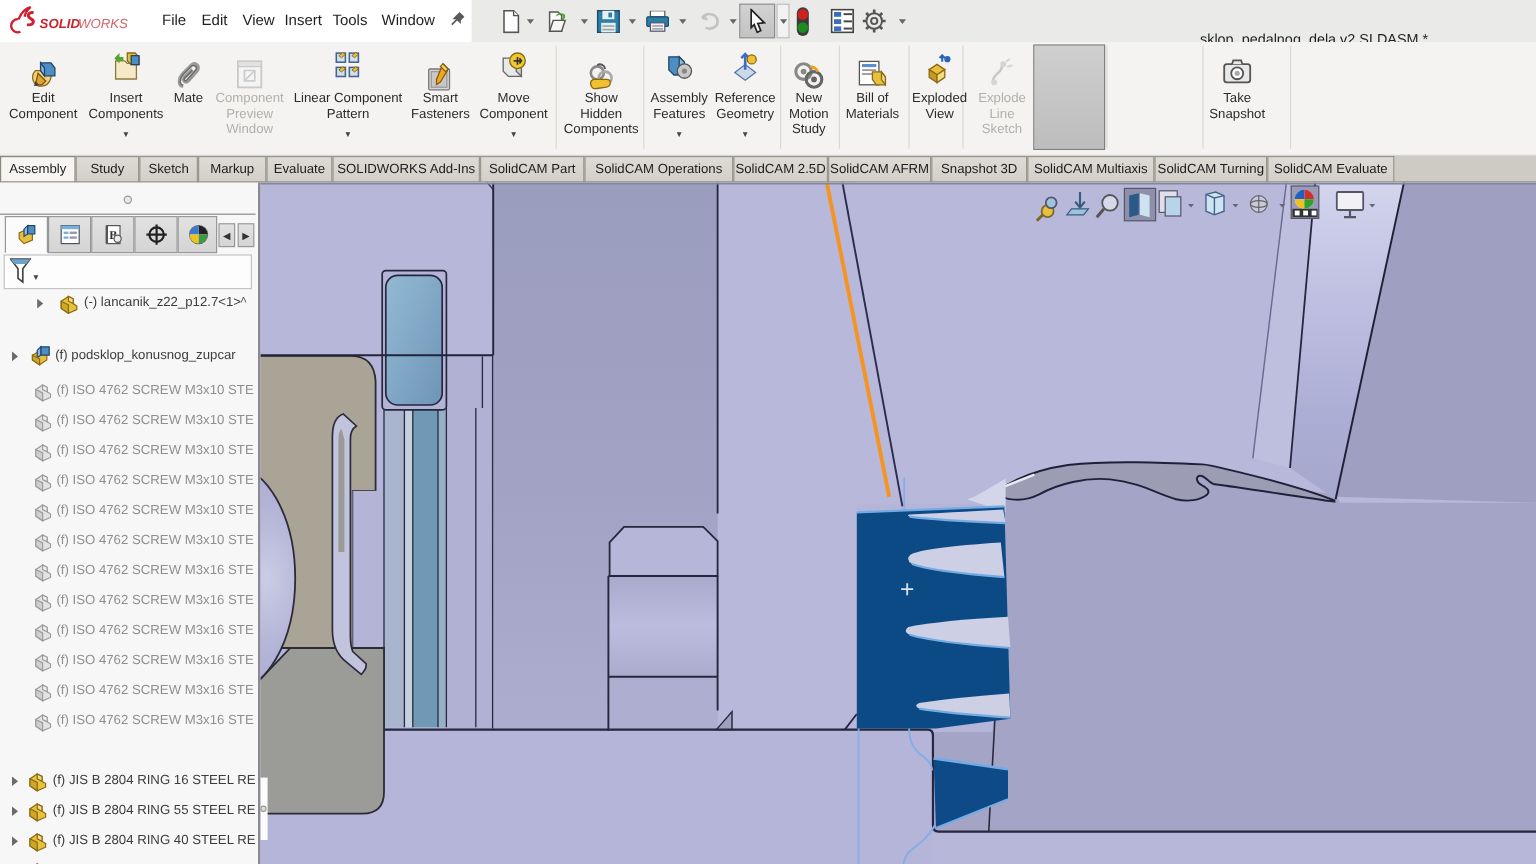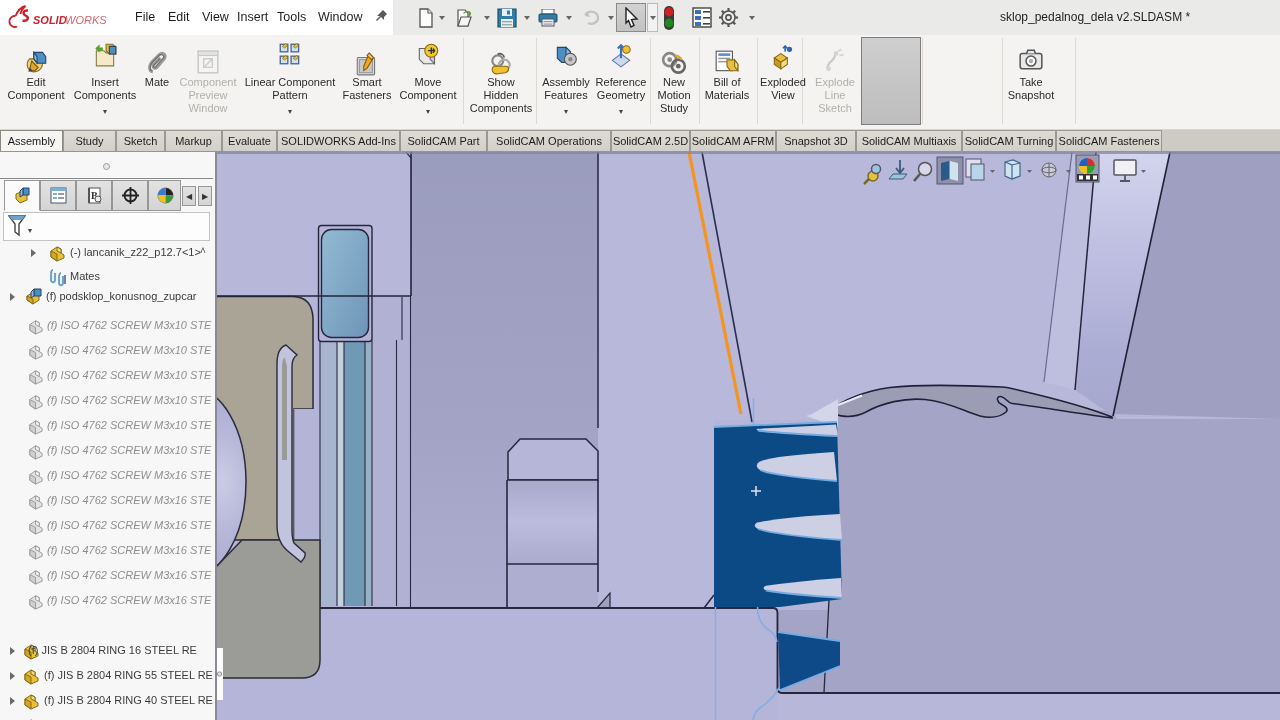--- a/index.html
+++ b/index.html
@@ -2,39 +2,39 @@
 <html><head><meta charset="utf-8">
 <style>
 *{margin:0;padding:0;box-sizing:border-box;}
 html,body{width:1280px;height:720px;overflow:hidden;font-family:"Liberation Sans",sans-serif;}
 body{position:relative;background:#fff;}
 .abs{position:absolute;}
 
 #menubar{left:0;top:0;width:1280px;height:35px;background:#fff;}
 #menubar .gray{position:absolute;left:393px;top:0;width:887px;height:35px;background:#eaeae9;}
 .menu{position:absolute;top:0;height:35px;line-height:35px;font-size:12.5px;color:#1f1f1f;}
-#title{position:absolute;top:0;height:35px;line-height:35px;font-size:12px;color:#1f1f1f;}
+#title{position:absolute;top:16px;height:35px;line-height:35px;font-size:12px;color:#1f1f1f;}
 
 #ribbon{left:0;top:35px;width:1280px;height:95px;background:#f4f3f1;border-bottom:1px solid #d8d5ce;}
 .rb{position:absolute;text-align:center;}
 .rb .lb{position:absolute;left:0;right:0;top:41px;font-size:11px;line-height:13px;color:#2b2b2b;}
 .rb.gray .lb{color:#b3b0ab;}
 .rb .da{position:absolute;left:0;right:0;top:72px;font-size:8px;color:#444;}
 .rbsep{position:absolute;top:3px;height:86px;width:1px;background:#dcd9d2;}
 
 #tabs{left:0;top:130px;width:1280px;height:22px;background:#cecbc4;border-bottom:0;}
 #tabline{left:0;top:151px;width:1280px;height:1px;background:#97958c;z-index:5;}
 .tab{position:absolute;top:0;height:22px;line-height:21px;text-align:center;font-size:11px;white-space:nowrap;overflow:hidden;color:#1c1c1c;background:linear-gradient(#dedbd4,#d2cfc8);border:1px solid #9a988f;border-bottom:none;}
 .tab.act{background:#f6f5f3;border-color:#8a887f;}
 
 #panel{left:0;top:152px;width:217px;height:568px;background:#f7f7f7;border-right:2px solid #8a8a96;z-index:3;}
 .ptab{position:absolute;top:28px;height:31px;background:linear-gradient(#e2e2e2,#d4d4d4);border:1px solid #979797;}
 .ptab.act{background:#fbfbfb;border-bottom:1px solid #fbfbfb;}
 .trow{position:absolute;left:0;width:213px;height:25px;font-size:11px;color:#3c3c3c;white-space:nowrap;overflow:hidden;}
-.trow.gry{color:#8f8f8f;font-style:italic;}
+.trow.gry{color:#8f8f8f;}
 .trow .tx{position:absolute;top:5px;}
 .arw{position:absolute;width:0;height:0;border-left:5px solid #6a6a6a;border-top:4px solid transparent;border-bottom:4px solid transparent;top:8px;}
 </style></head><body>
 <div class="abs" id="menubar">
     <div class="gray"></div>
     <svg class="abs" style="left:5px;top:3px" width="120" height="28" viewBox="0 0 120 28">
 <g fill="none" stroke="#cf2030" stroke-width="1.9">
 <path d="M12,23.5 a5.5,5.5 0 1 1 -1.5,-10.5"></path>
 <path d="M10.5,13 C13,7 16.5,4 20.5,3 C18,5 16,8 15.5,11"></path>
 <path d="M23,7.5 C18.5,7 17,10.5 20.5,12.5 C24.5,14.5 23,18.5 17.5,17.5" stroke-width="2.4"></path>
@@ -304,21 +304,21 @@
     <div class="tab" style="left:165px;width:57px">Markup</div>
     <div class="tab" style="left:222px;width:55px">Evaluate</div>
     <div class="tab" style="left:277px;width:123px">SOLIDWORKS Add-Ins</div>
     <div class="tab" style="left:400px;width:87px">SolidCAM Part</div>
     <div class="tab" style="left:487px;width:124px">SolidCAM Operations</div>
     <div class="tab" style="left:611px;width:79px">SolidCAM 2.5D</div>
     <div class="tab" style="left:690px;width:86px">SolidCAM AFRM</div>
     <div class="tab" style="left:776px;width:80px">Snapshot 3D</div>
     <div class="tab" style="left:856px;width:106px">SolidCAM Multiaxis</div>
     <div class="tab" style="left:962px;width:94px">SolidCAM Turning</div>
-    <div class="tab" style="left:1056px;width:106px">SolidCAM Fasteners</div>
+    <div class="tab" style="left:1056px;width:106px">SolidCAM Evaluate</div>
   </div>
 <div class="abs" id="tabline"></div>
 <div class="abs" id="panel">
     <div class="abs" style="left:103px;top:11px;width:7px;height:7px;border-radius:50%;background:#e8e8e8;border:1px solid #9a9a9a"></div>
     <div class="abs" style="left:0;top:26px;width:213px;height:1px;background:#8a8a8a"></div>
     <div class="ptab act" style="left:4px;width:36px">
       <svg style="position:absolute;left:8px;top:5px" width="19" height="19" viewBox="0 0 19 19">
         <path d="M3,8 L10,5 L14,8 L14,14 L7,17 L3,13 Z" fill="#e8c13c" stroke="#8a6914"></path>
         <path d="M10,2 L16,2 L16,9 L10,9 Z" fill="#4d8fc4" stroke="#23456a"></path>
         <path d="M7,5 L10,2 L10,9 L7,11 Z" fill="#8bb8dc" stroke="#23456a"></path>
@@ -367,34 +367,20 @@
     <div class="abs" style="left:28px;top:74px;font-size:8px;color:#444">▾</div>
     <div class="trow" style="top:89px">
       <div class="arw" style="left:31px"></div>
       <svg class="abs" style="left:49px;top:3px" width="17" height="18" viewBox="0 0 17 18">
         <path d="M2,7 L8,3 L12,5 L12,9 L15,11 L15,14 L8,17 L2,13 Z" fill="#e8c13c" stroke="#8a6914"></path>
         <path d="M8,3 L12,5 L12,9 L8,7 Z" fill="#f5dc80" stroke="#8a6914"></path>
         <path d="M2,7 L8,10 L8,17 L2,13 Z" fill="#d0a828" stroke="#8a6914"></path>
       </svg>
       <div class="tx" style="left:70px">(-) lancanik_z22_p12.7&lt;1&gt;</div>
     </div>
-    <div class="trow" style="top:113px">
-      <svg class="abs" style="left:50px;top:2px" width="16" height="20" viewBox="0 0 16 20">
-        <g fill="none" stroke="#8fc3d8" stroke-width="2.2">
-          <path d="M3,3 C1,3 1,6 1,8 L1,13 C1,16 5,16 5,13 L5,6"></path>
-          <path d="M11,6 C9,6 9,9 9,11 L9,16 C9,19 13,19 13,16 L13,9"></path>
-        </g>
-        <g fill="none" stroke="#4a7a9a" stroke-width="0.8">
-          <path d="M3,3 C1,3 1,6 1,8 L1,13 C1,16 5,16 5,13 L5,6"></path>
-          <path d="M11,6 C9,6 9,9 9,11 L9,16 C9,19 13,19 13,16 L13,9"></path>
-        </g>
-        <rect x="14.2" y="8" width="1.6" height="9" fill="#4a6a9a"></rect>
-      </svg>
-      <div class="tx" style="left:70px">Mates</div>
-    </div>
     <div class="trow" style="top:133px">
       <div class="arw" style="left:10px"></div>
       <svg class="abs" style="left:26px;top:3px" width="18" height="19" viewBox="0 0 18 19">
         <path d="M1,8 L8,4 L13,7 L13,12 L7,16 L1,12 Z" fill="#e8c13c" stroke="#8a6914"></path>
         <path d="M8,1 L15,1 L15,8 L8,8 Z" fill="#4d8fc4" stroke="#23456a"></path>
         <path d="M5,4 L8,1 L8,8 L5,10 Z" fill="#8bb8dc" stroke="#23456a"></path>
         <path d="M1,8 L7,11 L7,16 L1,12 Z" fill="#d0a828" stroke="#8a6914"></path>
       </svg>
       <div class="tx" style="left:46px">(f) podsklop_konusnog_zupcar</div>
     </div>
@@ -494,21 +480,21 @@
       </svg>
       <div class="tx" style="left:47px">(f) ISO 4762 SCREW M3x16 STE</div>
     </div>
     <div class="trow" style="top:487px">
       <div class="arw" style="left:10px"></div>
       <svg class="abs" style="left:23px;top:3px" width="17" height="18" viewBox="0 0 17 18">
         <path d="M2,7 L8,3 L12,5 L12,9 L15,11 L15,14 L8,17 L2,13 Z" fill="#e8c13c" stroke="#8a6914"></path>
         <path d="M8,3 L12,5 L12,9 L8,7 Z" fill="#f5dc80" stroke="#8a6914"></path>
         <path d="M2,7 L8,10 L8,17 L2,13 Z" fill="#d0a828" stroke="#8a6914"></path>
       </svg>
-      <div class="tx" style="left:28px">(f) JIS B 2804 RING 16 STEEL RE</div>
+      <div class="tx" style="left:44px">(f) JIS B 2804 RING 16 STEEL RE</div>
     </div>
     <div class="trow" style="top:512px">
       <div class="arw" style="left:10px"></div>
       <svg class="abs" style="left:23px;top:3px" width="17" height="18" viewBox="0 0 17 18">
         <path d="M2,7 L8,3 L12,5 L12,9 L15,11 L15,14 L8,17 L2,13 Z" fill="#e8c13c" stroke="#8a6914"></path>
         <path d="M8,3 L12,5 L12,9 L8,7 Z" fill="#f5dc80" stroke="#8a6914"></path>
         <path d="M2,7 L8,10 L8,17 L2,13 Z" fill="#d0a828" stroke="#8a6914"></path>
       </svg>
       <div class="tx" style="left:44px">(f) JIS B 2804 RING 55 STEEL RE</div>
     </div>

